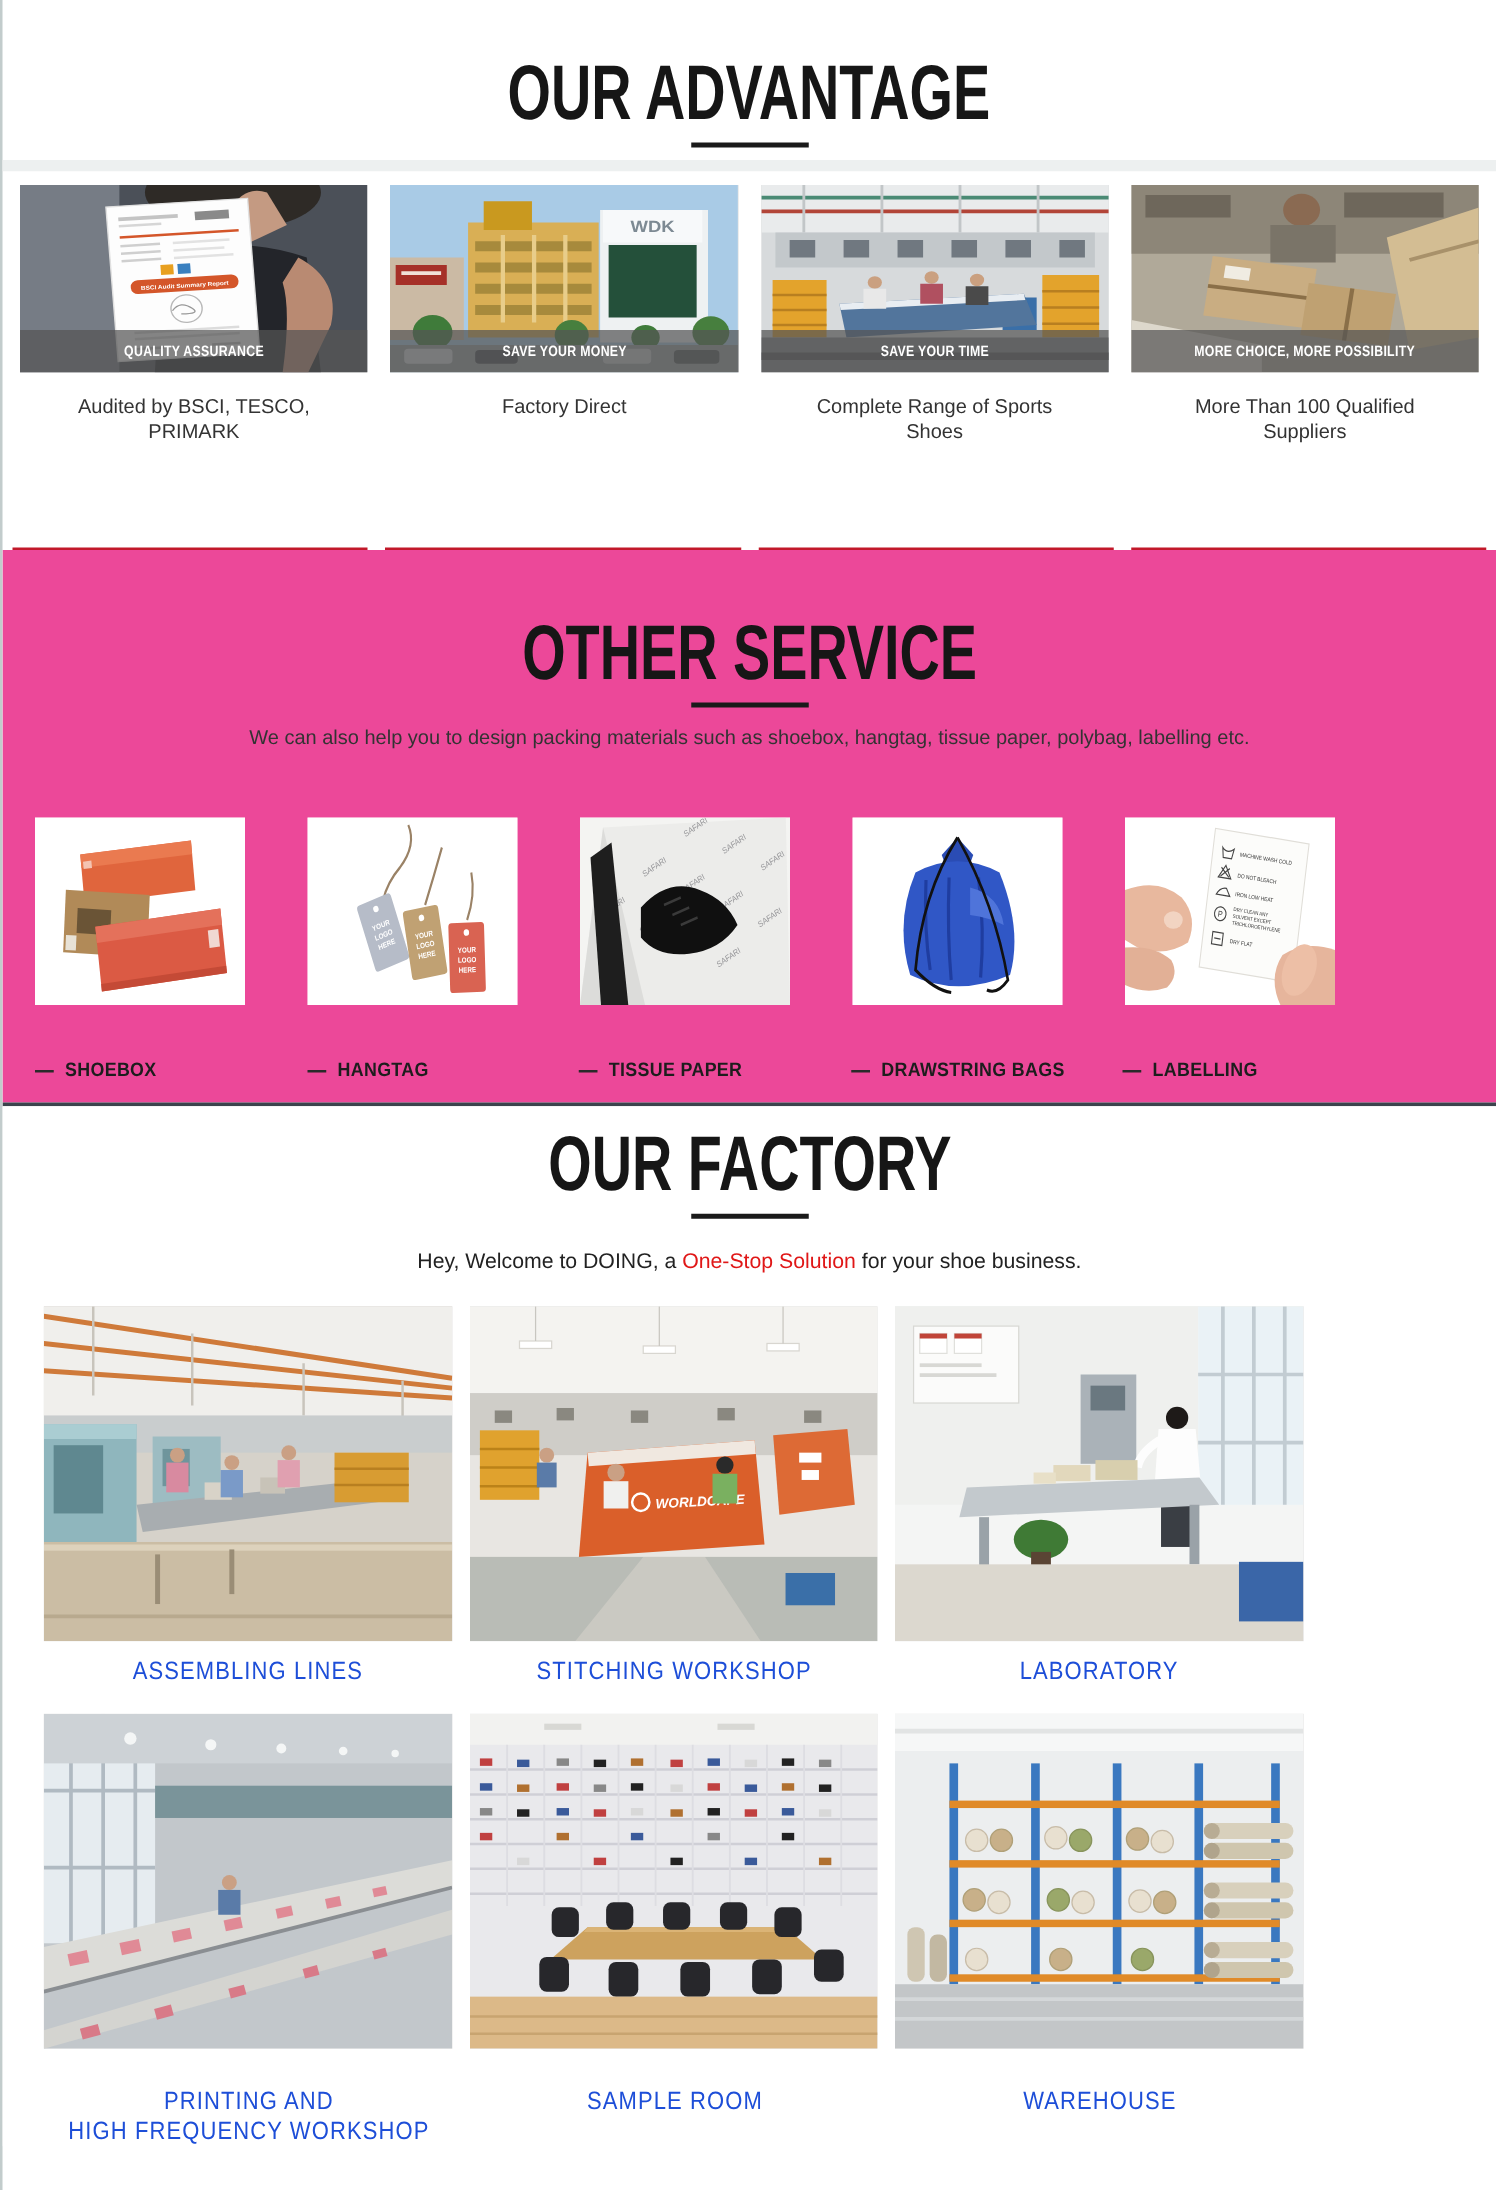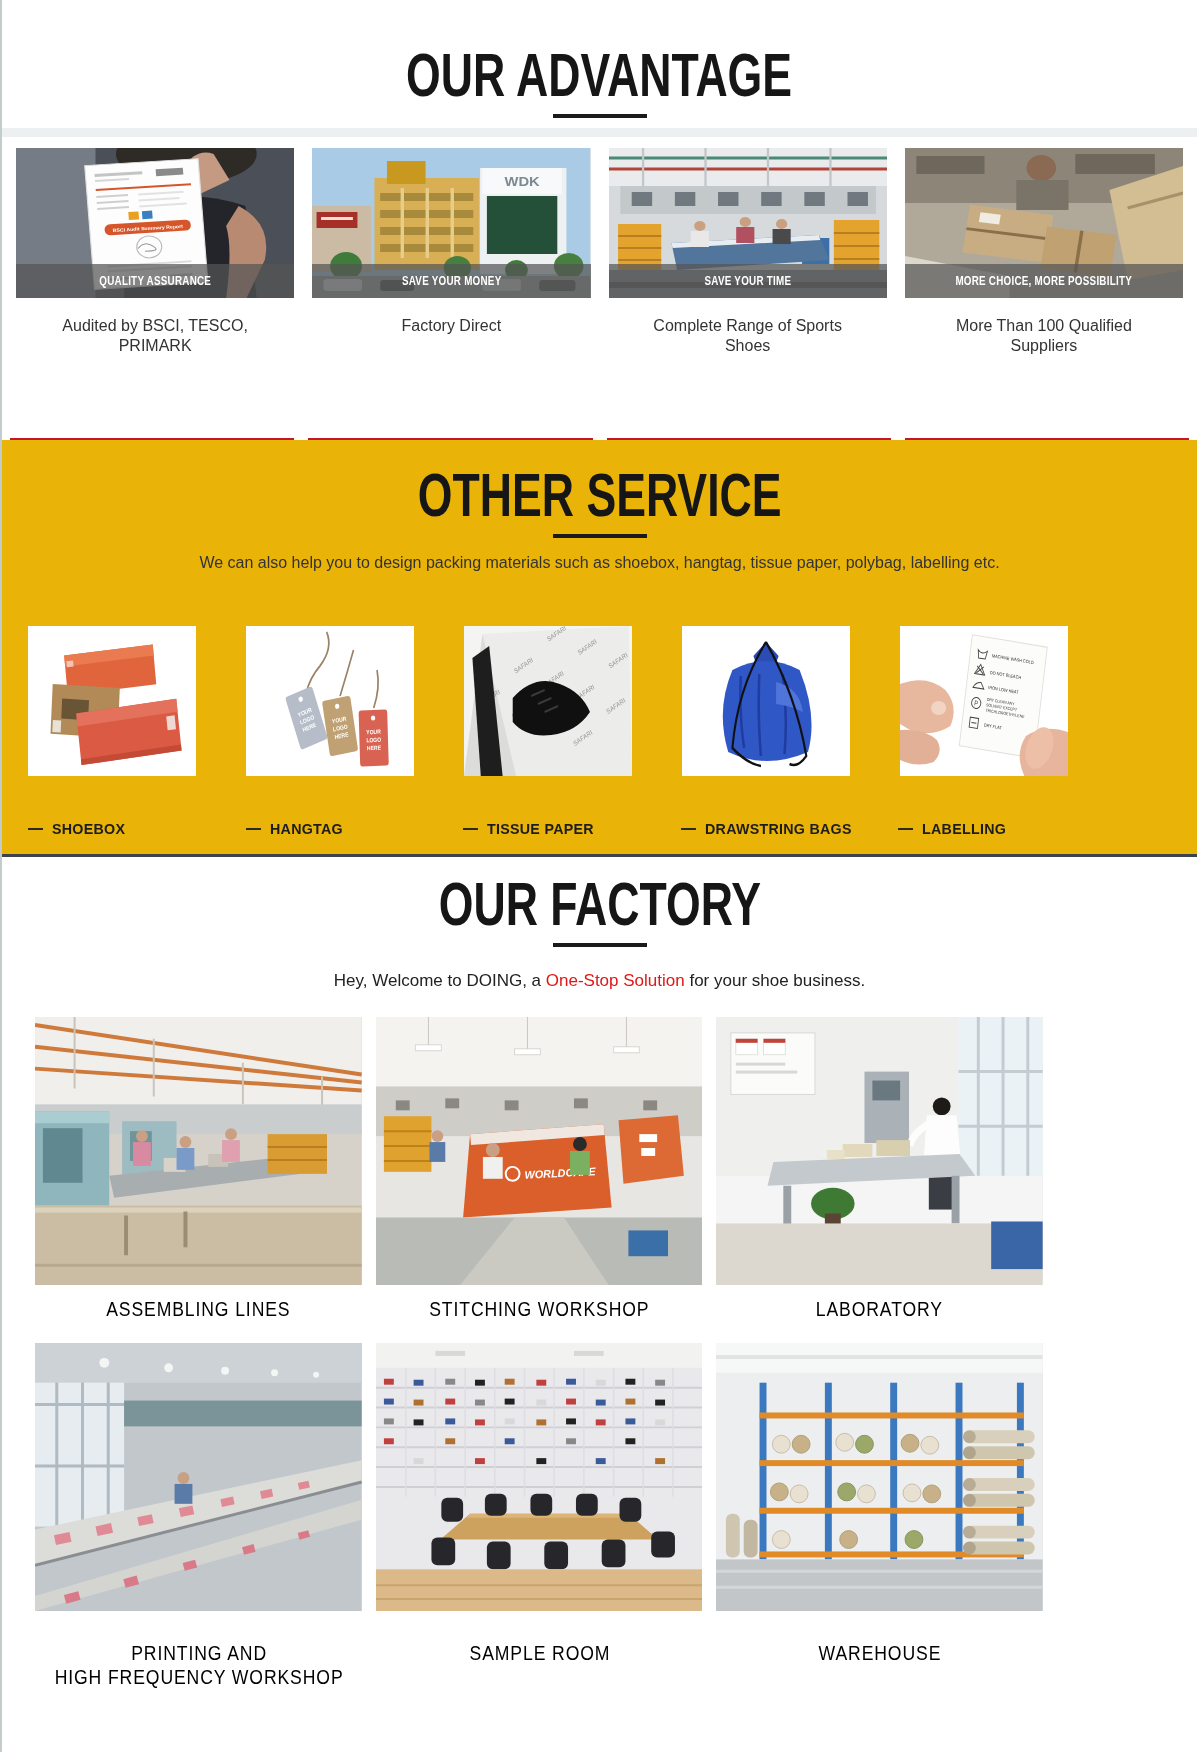--- a/index.html
+++ b/index.html
@@ -21,21 +21,21 @@
   .photo svg { display:block; width:100%; height:100%; }
   .adv-photo { height:150px; }
   .adv-banner { position:absolute; left:0; right:0; bottom:0; height:34px; background:rgba(84,84,84,.72);
                 display:flex; align-items:center; justify-content:center; color:#fff; font-weight:bold; font-size:12px; }
   .adv-banner .cond-b { display:inline-block; transform:scaleX(.82); white-space:nowrap; letter-spacing:.3px; }
   .adv-caption { margin:18px auto 0; max-width:228px; height:56px; text-align:center; font-size:16px; line-height:1.25; color:#333; }
   .divider-row { display:grid; grid-template-columns:repeat(4,1fr); gap:14px; padding:0 8px; margin-top:66px; }
   .red-line { height:2px; background:#c2182a; box-shadow:0 6px 7px -2px rgba(60,60,60,.5); }
 
   
-  .svc-section { padding-top:24px; background:#eab308; }
+  .svc-section { padding-top:52px; background:#ec4899; }
   .svc-subtitle { text-align:center; font-size:16px; color:#333; margin-top:16px; }
   .svc-grid { display:grid; grid-template-columns:repeat(5,1fr); gap:50px; width:1040px; margin:54px 0 0 26px; }
   .svc-photo { height:150px; background:#fff; position:relative; }
   .svc-photo::before { content:""; position:absolute; right:-16px; top:46%; bottom:-16px; width:16px; background:#d0161f; }
   .svc-photo::after  { content:""; position:absolute; bottom:-16px; left:44%; right:-16px; height:16px; background:#d0161f; }
   .svc-labels { display:grid; grid-template-columns:repeat(5,1fr); gap:28px; width:1060px; margin:44px 0 0 26px; padding-bottom:16px; }
   .svc-label { display:flex; align-items:center; font-size:15.5px; font-weight:bold; color:#1d1d1d; white-space:nowrap; }
   .svc-label .txt { display:inline-block; transform:scaleX(.92); transform-origin:left center; letter-spacing:.3px; }
   .label-dash { display:inline-block; width:15px; height:2px; background:#2a2a2a; margin-right:9px; flex:none; }
 
@@ -44,21 +44,21 @@
   .fact-section { padding-top:16px; background:#fff; }
   .welcome { text-align:center; font-size:17px; color:#222; margin-top:24px; }
   .welcome .hl { color:#e01717; }
   .fact-grid { width:1008px; margin-left:33px; display:grid; grid-template-columns:repeat(3,1fr); gap:14px; }
   .fact-grid.row1 { margin-top:26px; }
   .fact-grid.row2 { margin-top:22px; }
   .fact-photo { height:268px; }
   .fact-caps { width:1008px; margin-left:33px; display:grid; grid-template-columns:repeat(3,1fr); gap:14px; text-align:center; }
   .fact-caps.row1 { margin-top:12px; }
   .fact-caps.row2 { margin-top:30px; }
-  .fact-caption { font-size:20px; color:#000000; line-height:1.2; }
+  .fact-caption { font-size:20px; color:#1d4ed8; line-height:1.2; }
   .fact-caption span { display:block; transform:scaleX(.88); letter-spacing:1px; white-space:nowrap; }
 </style>
 </head>
 <body>
 
 <div class="page">
 
   <section class="adv-section">
     <h1 class="sec-title"><span class="cond">OUR ADVANTAGE</span></h1>
     <div class="title-underline"></div>

